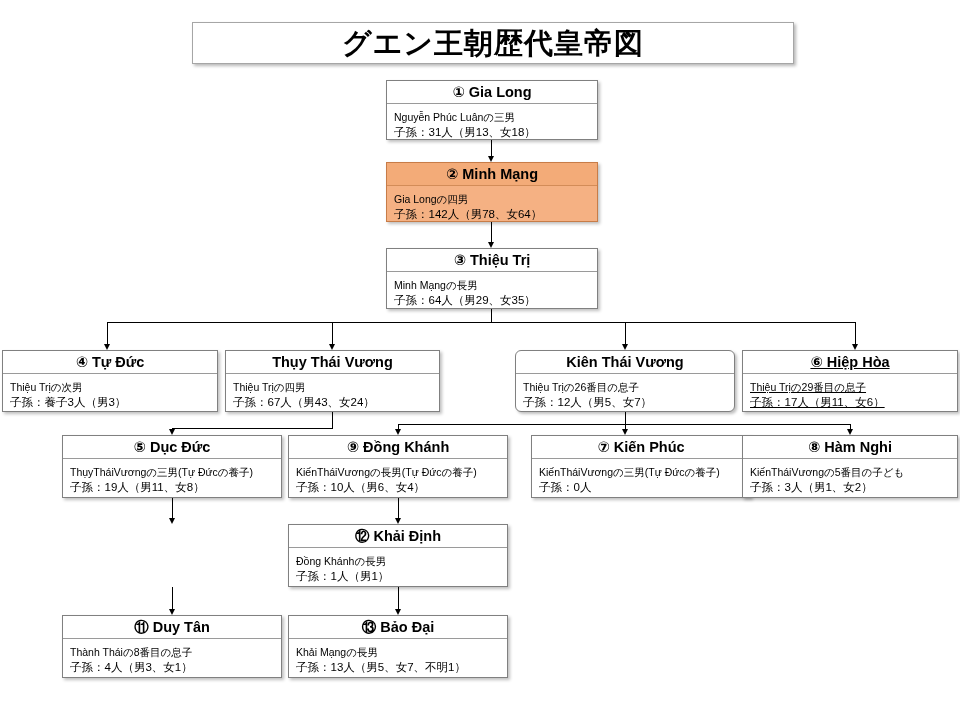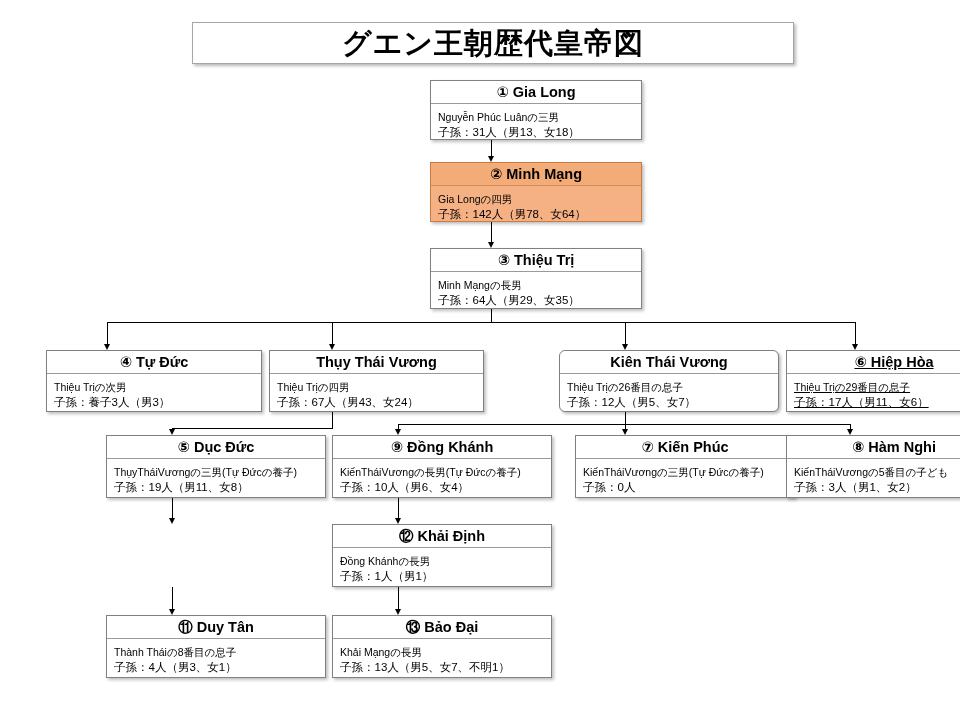--- a/index.html
+++ b/index.html
@@ -46,21 +46,20 @@
   }
 
   
   .node {
     position: absolute;
     background: #ffffff;
     border: 1px solid #808080;
     box-shadow: 2px 2px 3px rgba(0,0,0,0.25);
     box-sizing: border-box;
     overflow: hidden;
-    margin-left: 44px;
   }
   .node .nhead {
     height: 23px;
     line-height: 23px;
     text-align: center;
     font-size: 14.5px;
     font-weight: bold;
     border-bottom: 1px solid #9a9a9a;
     box-sizing: border-box;
     white-space: nowrap;

